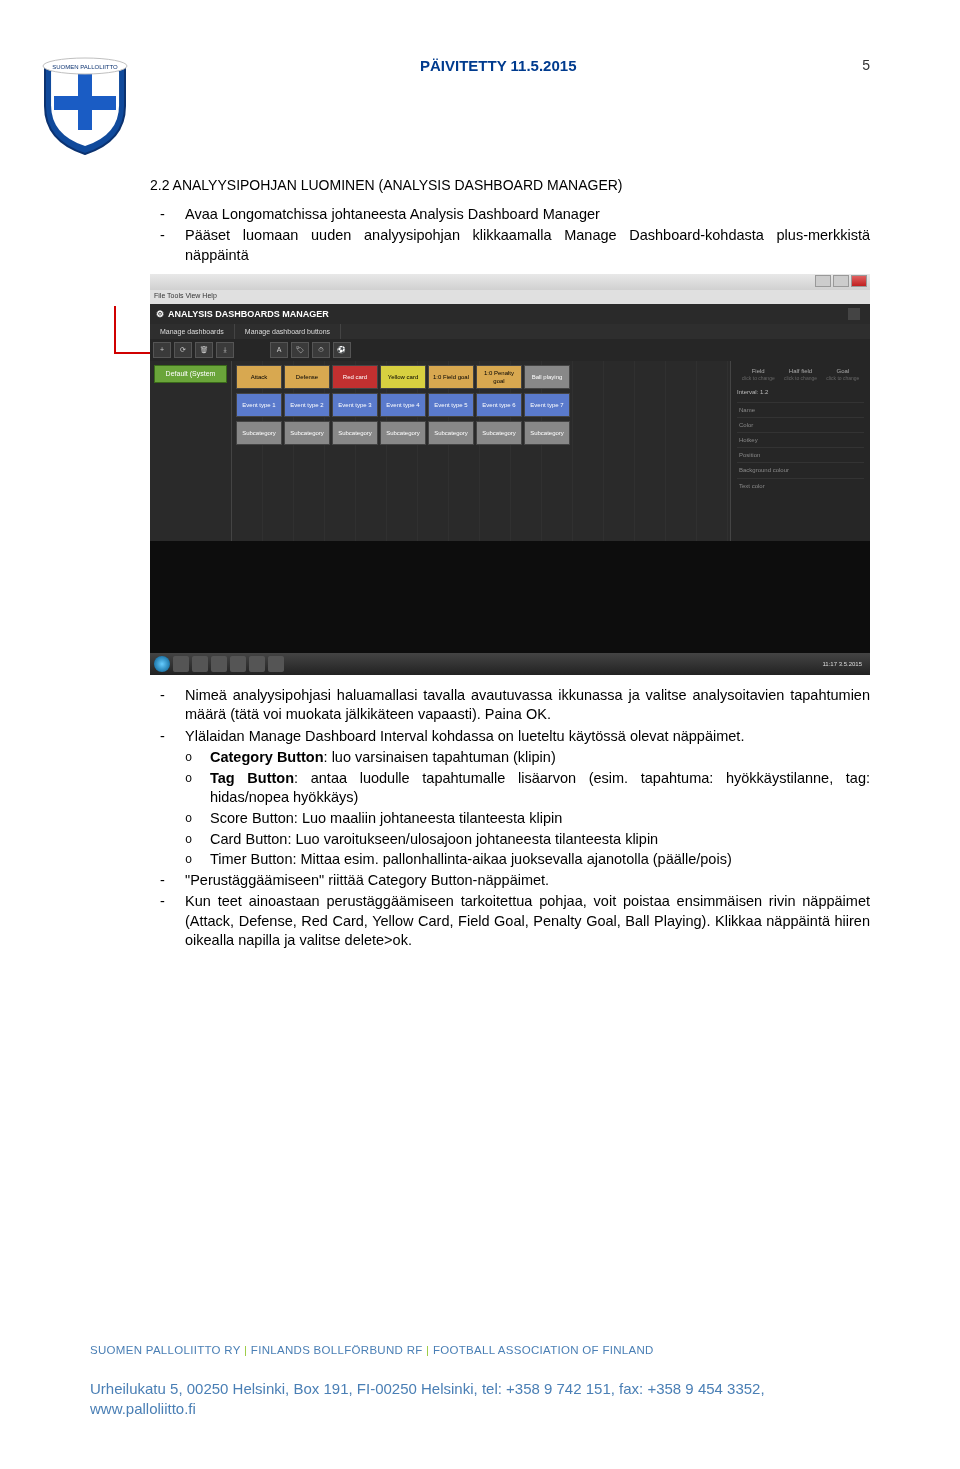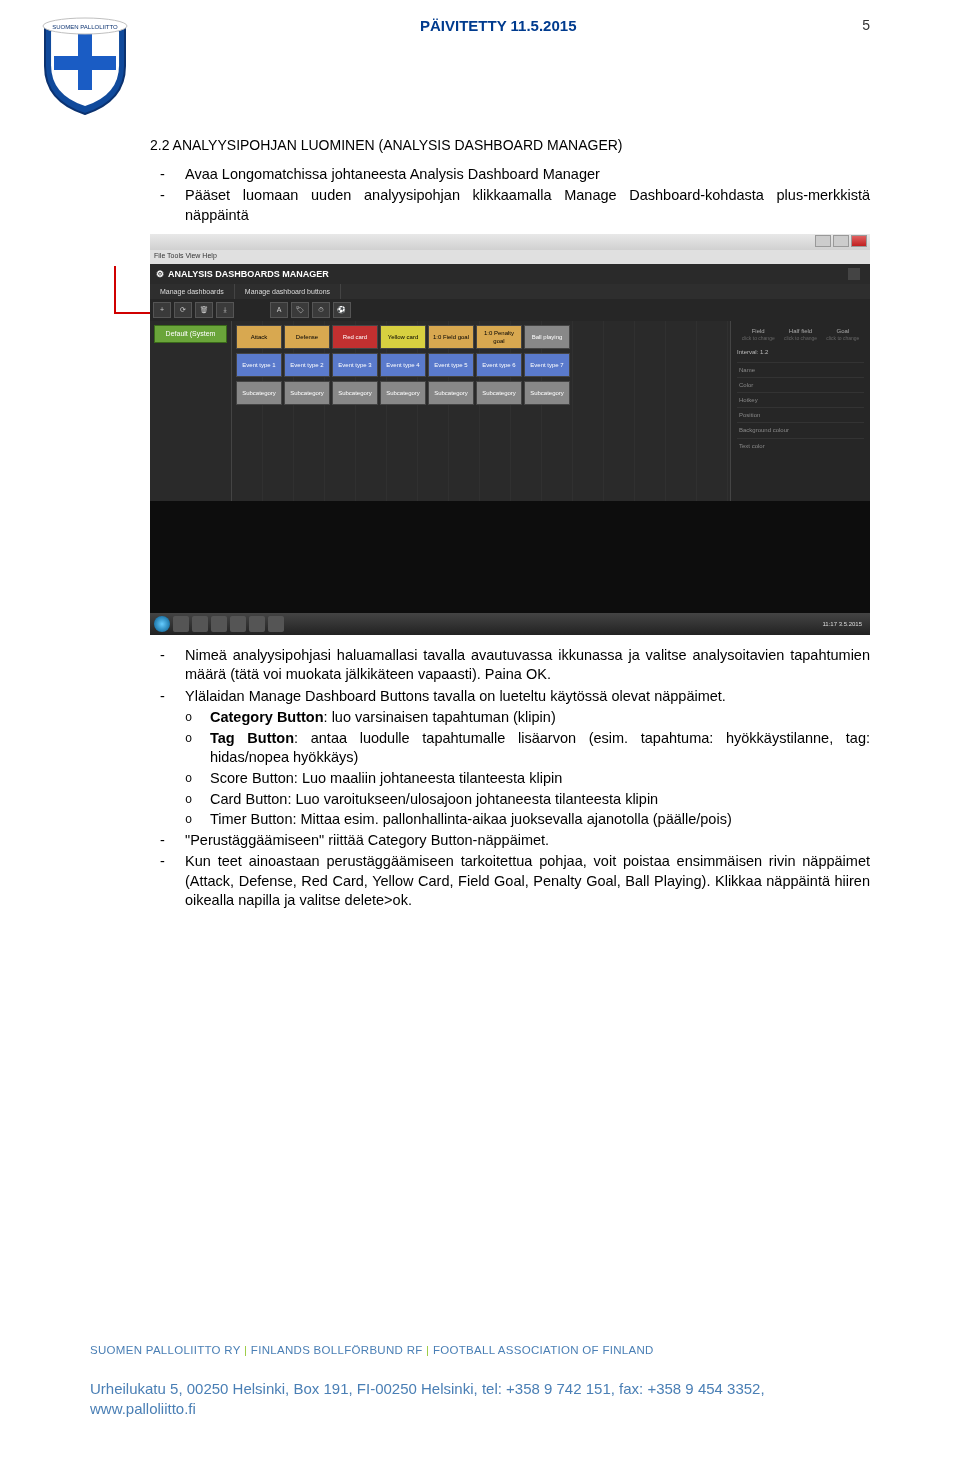--- a/index.html
+++ b/index.html
@@ -8,21 +8,21 @@
     width: 960px;
     font-family: Arial, Helvetica, sans-serif;
     color: #000;
     font-size: 14.5px;
     line-height: 1.35;
   }
   .page {
     position: relative;
     width: 960px;
     min-height: 1469px;
-    padding: 16px 90px 80px 140px;
+    padding: 56px 90px 80px 140px;
   }
   .header-row {
     position: relative;
     height: 120px;
   }
   .doc-date {
     position: absolute;
     left: 280px;
     top: 0;
     font-weight: bold;
@@ -369,21 +369,21 @@
           <div class="tbicon"></div>
           <div class="tb-clock">11:17
 3.5.2015</div>
         </div>
       </div>
     </div>
   </div>
 
   <ul class="bullets-bot">
     <li>Nimeä analyysipohjasi haluamallasi tavalla avautuvassa ikkunassa ja valitse analysoitavien tapahtumien määrä (tätä voi muokata jälkikäteen vapaasti). Paina OK.</li>
-    <li>Ylälaidan Manage Dashboard Buttons tavalla on lueteltu käytössä olevat näppäimet.</li>
+    <li>Ylälaidan Manage Dashboard Interval kohdassa on lueteltu käytössä olevat näppäimet.</li>
     <ul class="subbullets">
       <li><b>Category Button</b><span>: luo varsinaisen tapahtuman (klipin)</span></li>
       <li><b>Tag Button</b><span>: antaa luodulle tapahtumalle lisäarvon (esim. tapahtuma: hyökkäystilanne, tag: hidas/nopea hyökkäys)</span></li>
       <li>Score Button: Luo maaliin johtaneesta tilanteesta klipin</li>
       <li>Card Button: Luo varoitukseen/ulosajoon johtaneesta tilanteesta klipin</li>
       <li>Timer Button: Mittaa esim. pallonhallinta-aikaa juoksevalla ajanotolla (päälle/pois)</li>
     </ul>
     <li>"Perustäggäämiseen" riittää Category Button-näppäimet.</li>
     <li>Kun teet ainoastaan perustäggäämiseen tarkoitettua pohjaa, voit poistaa ensimmäisen rivin näppäimet (Attack, Defense, Red Card, Yellow Card, Field Goal, Penalty Goal, Ball Playing). Klikkaa näppäintä hiiren oikealla napilla ja valitse delete&gt;ok.</li>
   </ul>

